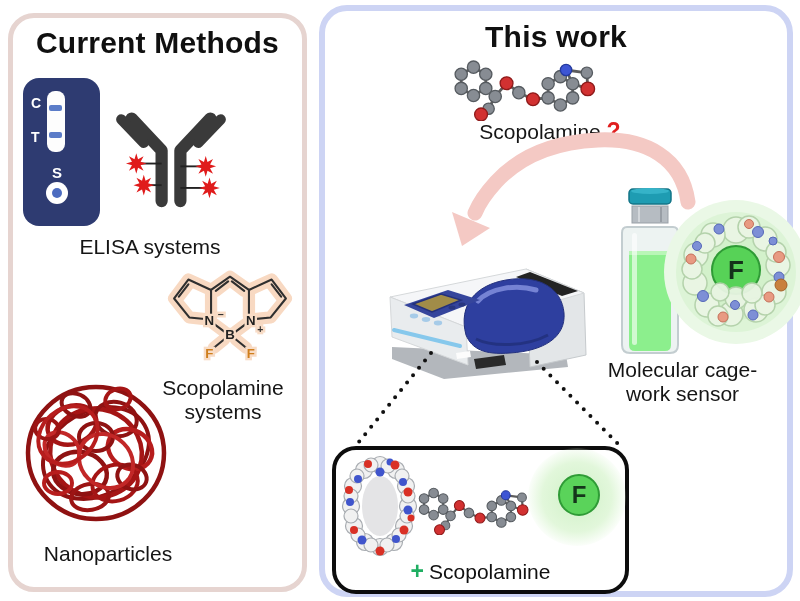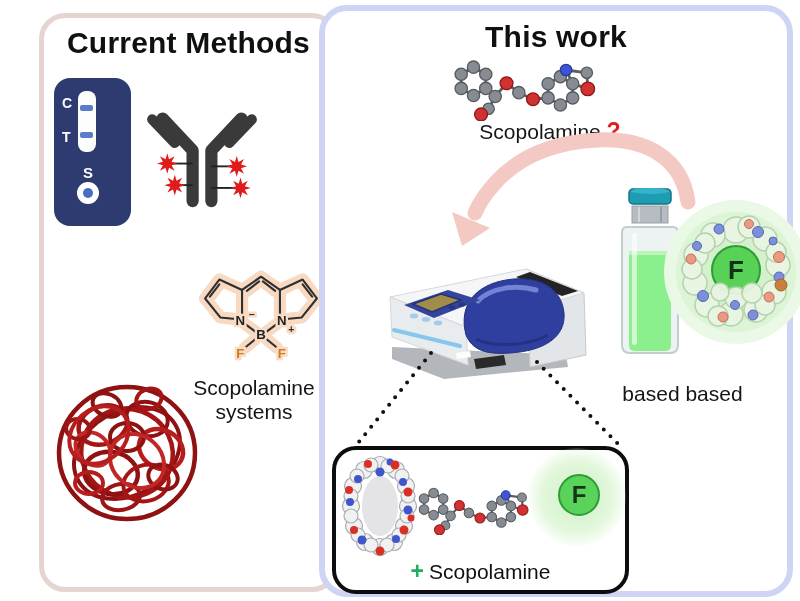--- a/index.html
+++ b/index.html
@@ -3,21 +3,21 @@
 <meta charset="utf-8">
 <style>
   html,body{margin:0;padding:0;}
   body{
     width:800px;height:601px;position:relative;background:#ffffff;
     font-family:"Liberation Sans",sans-serif;color:#111;overflow:hidden;
   }
   .abs{position:absolute;}
   
   .panel{position:absolute;background:#fff;box-sizing:border-box;}
-  .panel-left{left:8px;top:13px;width:299px;height:579px;border:5px solid #e6d4d0;border-radius:26px;margin-left:31px;}
+  .panel-left{left:8px;top:13px;width:299px;height:579px;border:5px solid #e6d4d0;border-radius:26px;}
   .panel-right{left:319px;top:5px;width:474px;height:592px;border:6px solid #cdd4f4;border-radius:28px;}
   .panel-title{position:absolute;left:0;width:100%;text-align:center;font-size:30px;font-weight:bold;color:#101010;letter-spacing:0.2px;}
   .lp-title{top:8px;}
   .rp-title{top:9px;}
   .lbl{position:absolute;text-align:center;font-size:21px;color:#151515;line-height:24px;}
   
   .strip{position:absolute;left:10px;top:60px;width:77px;height:148px;background:#2e3b71;border-radius:16px;}
   .strip-window{position:absolute;left:24px;top:13px;width:18px;height:61px;background:#fdfdfd;border-radius:8px;}
   .strip-band{position:absolute;left:2px;width:13px;height:6px;background:#5b7cc8;border-radius:2px;}
   .strip-band.b1{top:14px;}
@@ -152,20 +152,21 @@
         <line x1="38" y1="101" x2="55" y2="101"></line>
       <line x1="100" y1="81" x2="75" y2="81"></line>
         <line x1="104" y1="104" x2="75" y2="104"></line>
     </g>
     <use href="#burst8" x="28" y="78"></use>
       <use href="#burst8" x="36" y="101"></use>
     <use href="#burst8" x="102" y="81"></use>
       <use href="#burst8" x="106" y="104"></use>
   </svg>
 
+  <div class="lbl elisa-lbl">ELISA systems</div>
 
   <svg class="abs bodipy-svg" width="142" height="110" viewBox="0 0 150 116">
     <path d="M55,68 L55,40 L75,26 L95,40 L95,68 M55,40 L31,29 L16,49 L32,69 L51,71 M95,40 L119,29 L134,49 L118,69 L99,71 M57,75 L69,84 M93,75 L81,84 M69,92 L58,101 M81,92 L92,101 M60,41 L73,31 M77,31 L90,41 M31,34 L21,47 M119,34 L129,47" fill="none" stroke="#f8d9c2" stroke-width="13" stroke-linecap="round" stroke-linejoin="round"></path>
     <path d="M55,68 L55,40 L75,26 L95,40 L95,68 M55,40 L31,29 L16,49 L32,69 L51,71 M95,40 L119,29 L134,49 L118,69 L99,71 M57,75 L69,84 M93,75 L81,84 M69,92 L58,101 M81,92 L92,101 M60,41 L73,31 M77,31 L90,41 M31,34 L21,47 M119,34 L129,47" fill="none" stroke="#2f2f2f" stroke-width="2.2" stroke-linecap="round" stroke-linejoin="round"></path>
     <g font-family="Liberation Sans,sans-serif" font-weight="bold" text-anchor="middle" style="paint-order:stroke" stroke="#f8dcc6" stroke-width="5">
       <text x="53" y="77" font-size="14" fill="#222">N</text>
       <text x="97" y="77" font-size="14" fill="#222">N</text>
       <text x="75" y="92" font-size="14" fill="#222">B</text>
       <text x="65" y="70" font-size="11" fill="#333">−</text>
       <text x="107" y="86" font-size="11" fill="#333">+</text>
@@ -195,20 +196,21 @@
       <ellipse cx="112" cy="104" rx="15" ry="12" stroke="#8f1212" stroke-width="4" transform="rotate(20 112 104)"></ellipse>
       <ellipse cx="38" cy="110" rx="14" ry="11" stroke="#b71d1d" stroke-width="4"></ellipse>
       <ellipse cx="56" cy="32" rx="15" ry="11" stroke="#8f1212" stroke-width="4" transform="rotate(25 56 32)"></ellipse>
       <ellipse cx="98" cy="26" rx="13" ry="10" stroke="#a51515" stroke-width="4" transform="rotate(-20 98 26)"></ellipse>
       <ellipse cx="27" cy="56" rx="12" ry="10" stroke="#9c1414" stroke-width="4" transform="rotate(10 27 56)"></ellipse>
       <ellipse cx="86" cy="88" rx="29" ry="25" stroke="#c22727" stroke-width="4" transform="rotate(45 86 88)"></ellipse>
       <ellipse cx="48" cy="62" rx="32" ry="26" stroke="#b71d1d" stroke-width="4" transform="rotate(-40 48 62)"></ellipse>
     </g>
   </svg>
 
+  <div class="lbl nano-lbl">Nanoparticles</div>
 </div>
 
 <div class="panel panel-right">
   <div class="panel-title rp-title">This work</div>
 
   <svg class="abs scopo-top-svg" width="180" height="68" viewBox="0 0 190 72">
     <use href="#scopo-mol"></use>
   </svg>
 
   <div class="lbl scopo-lbl">
@@ -301,22 +303,22 @@
     <text x="75" y="82" font-size="26" font-weight="600" text-anchor="middle" fill="#14321a">F</text>
     <g fill="#e9f5e3" stroke="#b4d2ab" stroke-width="1.5" opacity="0.95">
       <circle cx="75" cy="101" r="11"></circle>
         <circle cx="59" cy="95" r="9"></circle>
         <circle cx="91" cy="96" r="10"></circle>
     </g>
     <circle cx="74" cy="108" r="4.5" fill="#7d8fd6" stroke="#5668b8" stroke-width="1"></circle>
   </svg>
 
   <div class="lbl cage-lbl">
-    <br>
-    <span>based based</span>
+    <span>Molecular cage-</span><br>
+    <span>work sensor</span>
   </div>
 
   <svg class="abs dots-svg" width="462" height="580" viewBox="0 0 462 580">
     <line x1="106" y1="342" x2="29" y2="437" stroke="#111" stroke-width="4" stroke-linecap="round" stroke-dasharray="0 9.5"></line>
     <line x1="212" y1="351" x2="294" y2="434" stroke="#111" stroke-width="4" stroke-linecap="round" stroke-dasharray="0 9.5"></line>
   </svg>
 
   <div class="inset">
     <svg class="abs inset-cage-svg" width="84" height="108" viewBox="0 0 84 108">
       <ellipse cx="42" cy="54" rx="18" ry="30" fill="#d9d9dc" opacity="0.7"></ellipse>

